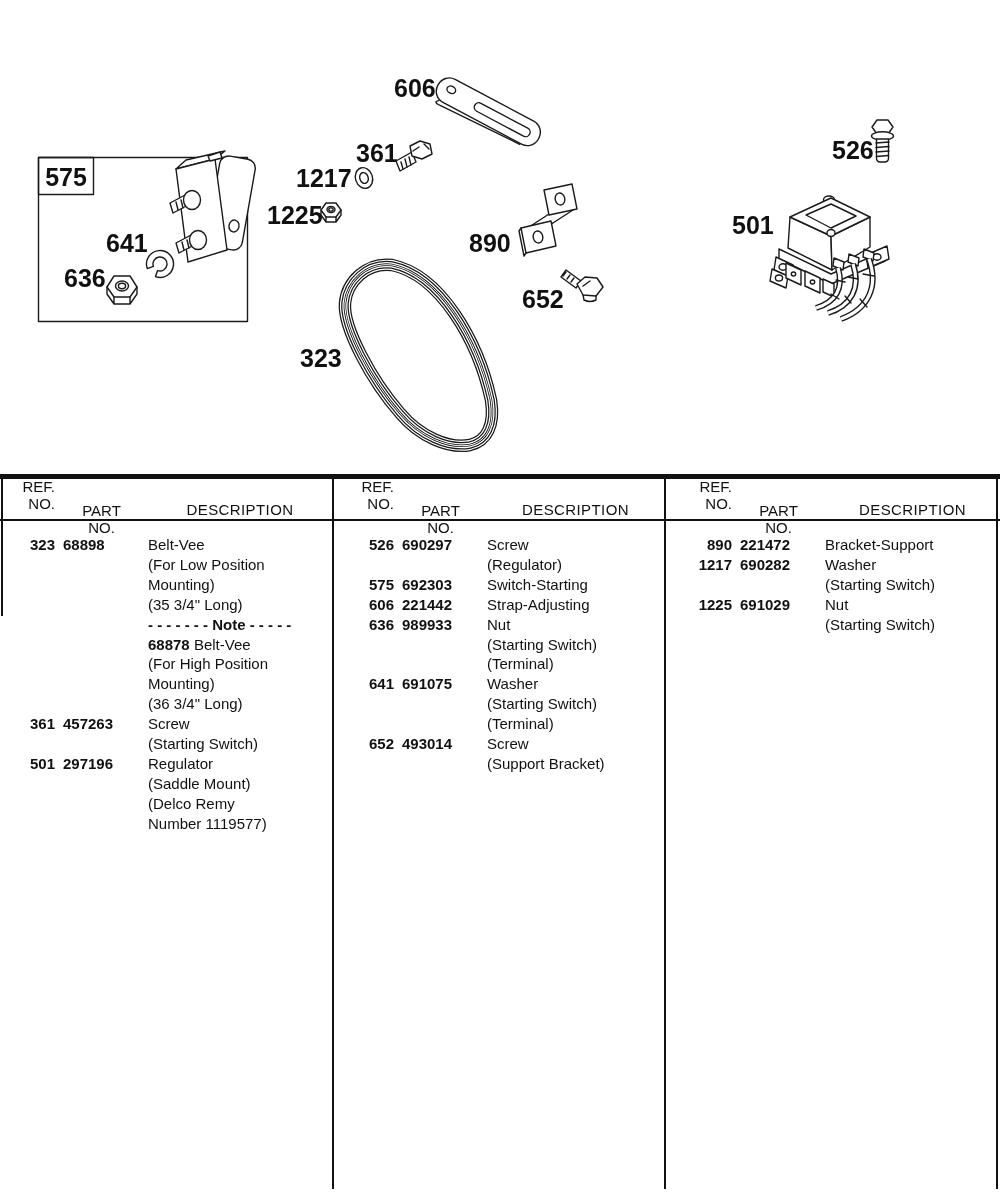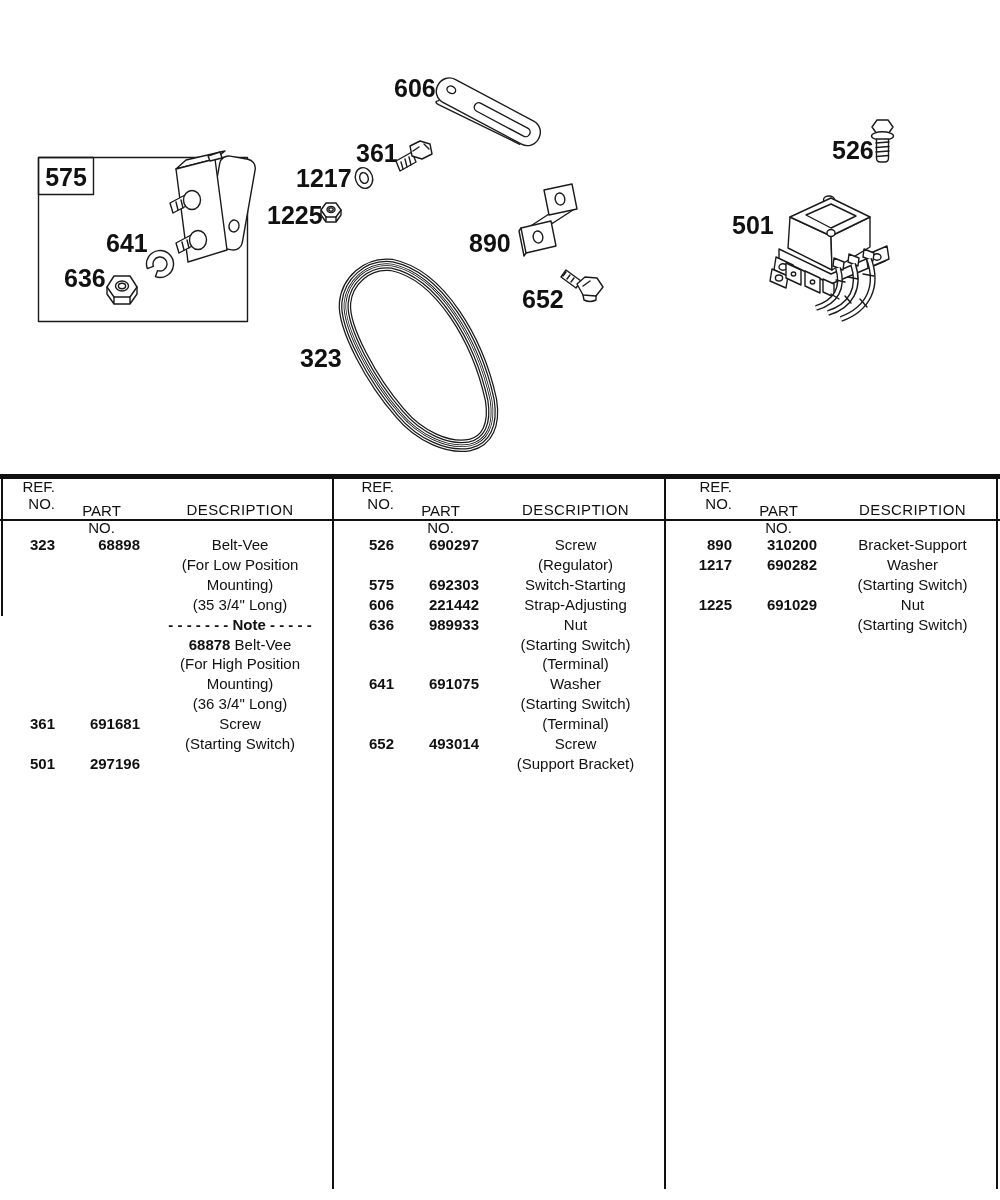--- a/index.html
+++ b/index.html
@@ -22,28 +22,28 @@
   .v2{left:663.5px;top:0;bottom:0;}
   .vright{left:996px;top:0;bottom:0;}
   .vleft{left:1px;top:0;height:142px;}
   .cols{position:absolute;top:0;left:0;right:0;bottom:0;display:flex;}
   .col{width:332px;box-sizing:border-box;padding-top:4px;}
   .col.c2{padding-left:7px;}
   .col.c3{width:336px;padding-left:13px;}
   .col-header{display:flex;height:40px;line-height:17px;}
   .hcell{display:flex;flex-direction:column;}
   .ref{width:55px;text-align:right;}
-  .part{width:77px;margin-left:8px;text-align:right;}
+  .part{width:77px;margin-left:8px;}
   .desc{flex:1;margin-left:8px;}
   .col-header .part{text-align:center;margin-top:24px;}
   .hdesc{display:flex;align-items:flex-end;justify-content:center;letter-spacing:.4px;text-align:right;}
   .col-body{margin-top:17px;line-height:19.9px;}
   .entry{display:flex;align-items:flex-start;}
   .entry .ref,.entry .part{font-weight:bold;}
-  .dline{display:block;text-align:center;}
+  .dline{display:block;}
   .b{font-weight:bold;}
 </style>
 </head>
 <body>
 
 <div class="page">
 
   <svg class="diagram" width="1000" height="485" viewBox="0 0 1000 485">
     <defs>
       <path id="belt-p" d="M 392,265 C 440,275 478,340 491,400 C 495,425 487,441 470,445 C 449,449 420,437 400,413 C 372,381 343,328 345,303 C 347,282 366,262 392,265 Z"></path>
@@ -231,29 +231,35 @@
                 <span class="dline"><span>(35 3/4" Long)</span></span>
                 <span class="dline"><span class="b">- - - - - - -  Note  - - - - -</span></span>
                 <span class="dline"><span class="b">68878</span><span> Belt-Vee</span></span>
                 <span class="dline"><span>(For High Position</span></span>
                 <span class="dline"><span>Mounting)</span></span>
                 <span class="dline"><span>(36 3/4" Long)</span></span>
               </span>
             </div>
             <div class="entry">
               <span class="ref">361</span>
-              <span class="part">691681</span>
+              <span class="part">457263</span>
               <span class="desc">
                 <span class="dline"><span>Screw</span></span>
                 <span class="dline"><span>(Starting Switch)</span></span>
               </span>
             </div>
             <div class="entry">
               <span class="ref">501</span>
               <span class="part">297196</span>
+              <span class="desc">
+                <span class="dline"><span>Regulator</span></span>
+                <span class="dline"><span>(Saddle Mount)</span></span>
+                <span class="dline"><span>(Delco Remy</span></span>
+                <span class="dline"><span>Number 1119577)</span></span>
+              </span>
             </div>
           </div>
       </div>
 
       <div class="col c2">
         <div class="col-header">
           <span class="ref hcell">
             <span>REF.</span>
             <span>NO.</span>
           </span>
@@ -327,21 +333,21 @@
             <span>PART</span>
             <span>NO.</span>
           </span>
           <span class="desc hdesc">
             <span>DESCRIPTION</span>
           </span>
         </div>
         <div class="col-body">
             <div class="entry">
               <span class="ref">890</span>
-              <span class="part">310200</span>
+              <span class="part">221472</span>
               <span class="desc">
                 <span class="dline"><span>Bracket-Support</span></span>
               </span>
             </div>
             <div class="entry">
               <span class="ref">1217</span>
               <span class="part">690282</span>
               <span class="desc">
                 <span class="dline"><span>Washer</span></span>
                 <span class="dline"><span>(Starting Switch)</span></span>

